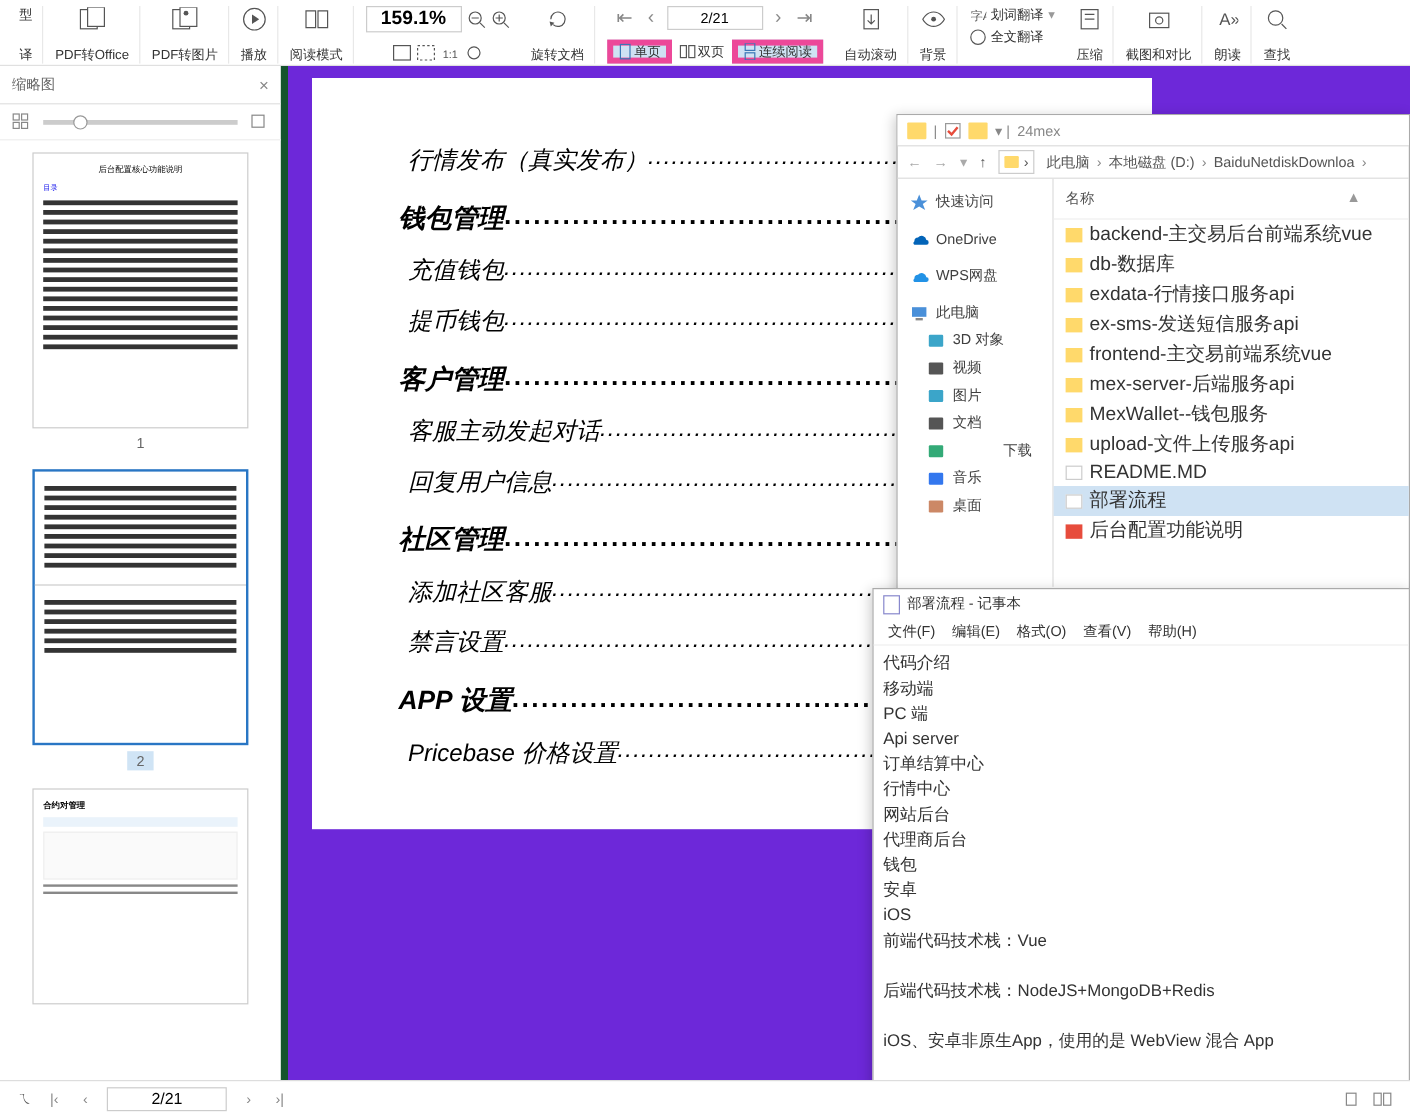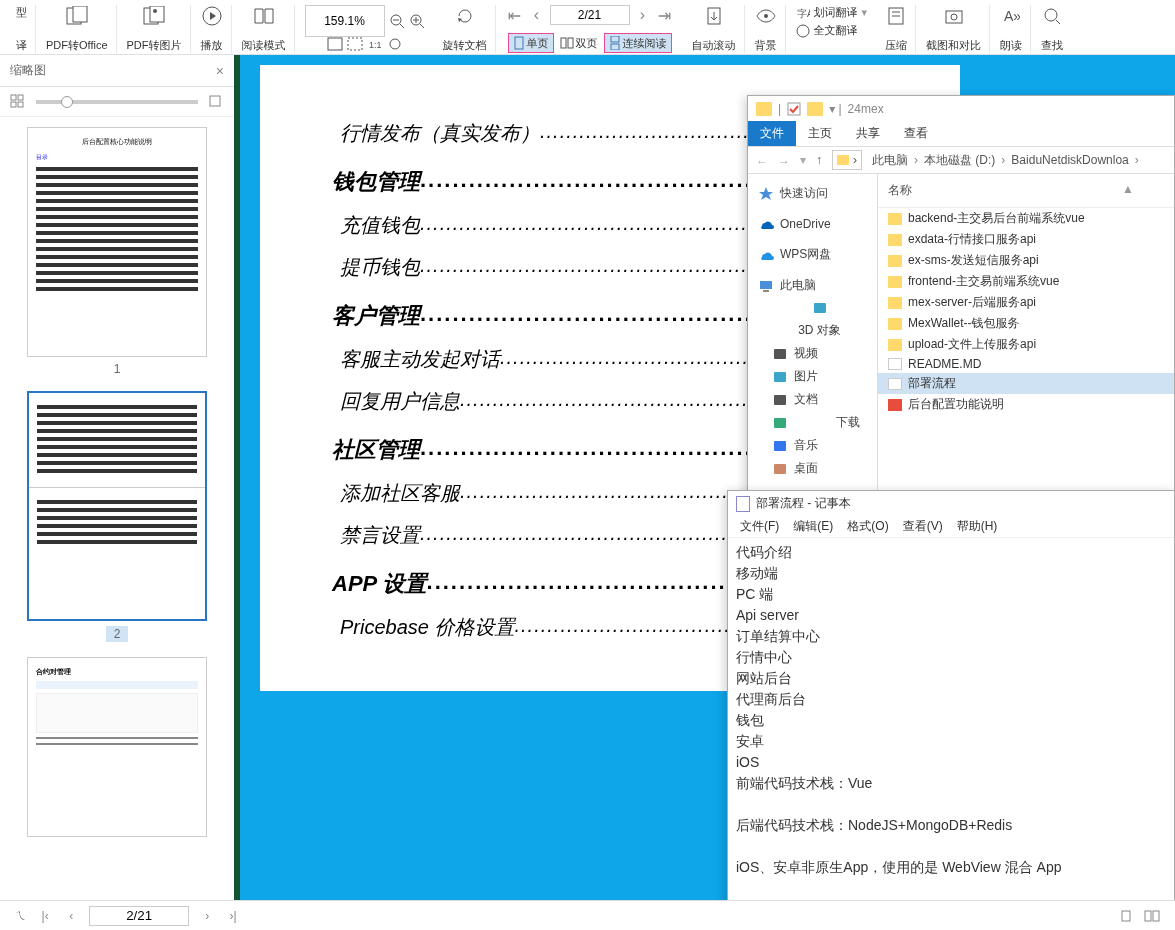--- a/index.html
+++ b/index.html
@@ -5,47 +5,47 @@
 * { margin: 0; padding: 0; box-sizing: border-box; font-family: "Microsoft YaHei", sans-serif; }
 body { width: 1175px; height: 930px; background: #fff; position: relative; overflow: hidden; }
 
 
 .toolbar { height: 55px; border-bottom: 1px solid #e0e0e0; display: flex; align-items: flex-start; padding: 5px 8px 0; gap: 2px; }
 .tb-group { display: flex; flex-direction: column; align-items: center; padding: 0 8px; border-right: 1px solid #e8e8e8; height: 48px; justify-content: space-between; }
 .tb-group.no-border { border-right: none; }
 .tb-icon { width: 22px; height: 22px; display: flex; align-items: center; justify-content: center; color: #555; cursor: pointer; }
 .tb-label { font-size: 11px; color: #333; white-space: nowrap; }
 .tb-small-icon { width: 16px; height: 16px; color: #701a75; cursor: pointer; }
-.zoom-box { width: 80px; height: 32px; border: 1px solid #ccc; display: flex; align-items: center; justify-content: center; font-size: 12px; padding: 0 4px; }
+.zoom-box { width: 80px; height: 22px; border: 1px solid #ccc; display: flex; align-items: center; justify-content: center; font-size: 16px; padding: 0 4px; font-weight: bold; }
 .zoom-controls { display: flex; gap: 4px; align-items: center; }
 .page-input { width: 80px; height: 20px; border: 1px solid #ccc; text-align: center; font-size: 12px; }
 .nav-arrow { width: 18px; height: 18px; color: #888; cursor: pointer; display: flex; align-items: center; justify-content: center; font-size: 16px; }
 .view-btn { height: 20px; padding: 2px 4px; display: flex; align-items: center; gap: 2px; font-size: 11px; color: #333; cursor: pointer; }
-.view-btn.active { background: #cfe2f3; border: 1px solid #ec4899; }
+.view-btn.active { background: #cfe2f3; border: 5px solid #ec4899; }
 .tb-stack { display: flex; flex-direction: column; gap: 3px; font-size: 11px; color: #333; }
 .tb-stack-item { display: flex; align-items: center; gap: 4px; cursor: pointer; white-space: nowrap; }
 
 
 .sidebar { position: absolute; left: 0; top: 55px; width: 240px; bottom: 30px; background: #fff; border-right: 6px solid #14532d; display: flex; flex-direction: column; }
 .sidebar-head { height: 32px; display: flex; align-items: center; justify-content: space-between; padding: 0 10px; border-bottom: 1px solid #e0e0e0; font-size: 12px; color: #666; }
 .sidebar-tools { height: 30px; display: flex; align-items: center; padding: 0 10px; gap: 10px; border-bottom: 1px solid #eee; }
 .slider { flex: 1; height: 4px; background: #ccc; position: relative; cursor: pointer; }
 .slider-thumb { position: absolute; top: -4px; left: 25px; width: 12px; height: 12px; border-radius: 50%; background: #fff; border: 1px solid #999; }
 .thumbs { flex: 1; overflow-y: auto; padding: 10px; display: flex; flex-direction: column; gap: 15px; align-items: center; }
 .thumb { width: 180px; background: #fff; border: 1px solid #ccc; display: flex; flex-direction: column; }
 .thumb.active { border: 2px solid #2976c4; }
 .thumb-page { font-size: 6px; padding: 8px; line-height: 1.6; }
 .thumb-page .tp-title { text-align: center; font-size: 7px; margin-bottom: 6px; }
 .thumb-page .tp-line { height: 4px; background: #333; margin: 4px 0; }
 .thumb-num { text-align: center; font-size: 12px; color: #666; margin-top: 5px; }
 .thumb-num.active { background: #d0e4f5; display: inline-block; padding: 1px 8px; margin: 5px auto 0; }
 .thumb-wrap { display: flex; flex-direction: column; align-items: center; }
 
 
-.docarea { position: absolute; left: 240px; top: 55px; right: 0; bottom: 30px; background: #0ea5e9; overflow: hidden; }
+.docarea { position: absolute; left: 240px; top: 55px; right: 0; bottom: 30px; background: #6d28d9; overflow: hidden; }
 .doc-page { position: absolute; left: 20px; top: 10px; width: 700px; background: #fff; padding: 40px 60px; }
 .doc-h1 { font-size: 22px; font-weight: bold; font-style: italic; margin: 20px 12px 15px; }
 .doc-h2 { font-size: 20px; margin: 15px 0 10px 20px; font-style: italic; display: flex; }
 .doc-h2 span:first-child { white-space: nowrap; }
 .doc-h2 .dots { flex: 1; overflow: hidden; letter-spacing: 1px; }
 .doc-h1-line { display: flex; }
 .doc-h1-line .dots { flex: 1; overflow: hidden; letter-spacing: 2px; font-style: normal; }
 
 
 .explorer { position: absolute; right: 0; top: 95px; width: 428px; height: 420px; background: #fff; border: 1px solid #aaa; box-shadow: -2px 2px 10px rgba(0,0,0,0.2); }
@@ -55,21 +55,21 @@
 .exp-tab { padding: 4px 12px; font-size: 12px; color: #333; cursor: pointer; }
 .exp-tab.active { background: #1979ca; color: #fff; }
 .exp-addr { height: 28px; border-top: 1px solid #ddd; border-bottom: 1px solid #ddd; display: flex; align-items: center; padding: 0 8px; gap: 10px; font-size: 12px; color: #555; }
 .exp-addr-path { display: flex; align-items: center; gap: 6px; }
 .exp-body { display: flex; height: calc(100% - 78px); }
 .exp-nav { width: 130px; border-right: 1px solid #ddd; padding: 8px 4px; }
 .exp-nav-item { display: flex; align-items: center; gap: 6px; padding: 3px 6px; font-size: 12px; color: #404040; cursor: pointer; white-space: nowrap; }
 .exp-nav-icon { width: 16px; height: 16px; flex-shrink: 0; }
 .exp-files { flex: 1; padding: 4px 0; }
 .exp-col-head { font-size: 12px; color: #555; padding: 4px 10px 8px; border-bottom: 1px solid #eee; }
-.exp-file { display: flex; align-items: center; gap: 6px; padding: 2px 10px; font-size: 12px; color: #333; cursor: pointer; white-space: nowrap; }
+.exp-file { display: flex; align-items: center; gap: 6px; padding: 2px 10px; font-size: 16px; color: #333; cursor: pointer; white-space: nowrap; }
 .exp-file.selected { background: #cfe2f3; }
 .file-icon { width: 14px; height: 12px; flex-shrink: 0; }
 .fi-folder { background: #ffd96b; }
 .fi-txt { background: #fff; border: 1px solid #ccc; }
 .fi-pdf { background: #e74c3c; }
 
 
 .notepad { position: absolute; right: 0; top: 490px; width: 448px; height: 440px; background: #fff; border: 1px solid #aaa; box-shadow: -2px 2px 10px rgba(0,0,0,0.2); }
 .np-title { height: 25px; display: flex; align-items: center; padding: 0 8px; gap: 6px; font-size: 12px; color: #333; }
 .np-icon { width: 14px; height: 16px; background: #fff; border: 1px solid #88c; }
@@ -429,26 +429,20 @@
   <div class="exp-titlebar">
     <div class="folder-icon"></div>
     <span>|</span>
     <svg width="14" height="14" viewBox="0 0 14 14">
         <rect x="1" y="1" width="12" height="12" fill="none" stroke="#999"></rect>
         <path d="M3 7l3 3 5-6" stroke="#e74c3c" fill="none" stroke-width="2"></path>
       </svg>
     <div class="folder-icon"></div>
     <span style="color:#888">▾ |</span>
     <span>24mex</span>
-  </div>
-  <div class="exp-tabs">
-    <div class="exp-tab active">文件</div>
-    <div class="exp-tab">主页</div>
-    <div class="exp-tab">共享</div>
-    <div class="exp-tab">查看</div>
   </div>
   <div class="exp-addr">
     <span style="color:#aaa">←</span>
     <span style="color:#aaa">→</span>
     <span style="color:#aaa">▾</span>
     <span>↑</span>
     <span style="border:1px solid #ccc;padding:2px 4px;display:flex;align-items:center;gap:4px"><div class="folder-icon" style="width:12px;height:10px"></div>›</span>
     <div class="exp-addr-path" id="breadcrumb">
         <span>此电脑</span>
         <span style="color: rgb(136, 136, 136);">›</span>
@@ -482,21 +476,21 @@
         </div>
       <div style="height:8px"></div>
       <div class="exp-nav-item">
           <svg class="exp-nav-icon" viewBox="0 0 16 16">
             <rect x="2" y="3" width="12" height="8" fill="#4a90d9"></rect>
             <rect x="5" y="12" width="6" height="2" fill="#888"></rect>
           </svg>
           <span>此电脑</span>
         </div>
       <div id="nav-items">
-          <div class="exp-nav-item" style="padding-left: 20px; flex-direction: column;">
+          <div class="exp-nav-item" style="padding-left: 20px;">
             <svg class="exp-nav-icon" viewBox="0 0 16 16">
               <rect x="2" y="3" width="12" height="10" rx="1" fill="#3ba5c9"></rect>
             </svg>
             <span>3D 对象</span>
           </div>
           <div class="exp-nav-item" style="padding-left: 20px;">
             <svg class="exp-nav-icon" viewBox="0 0 16 16">
               <rect x="2" y="3" width="12" height="10" rx="1" fill="#555"></rect>
             </svg>
             <span>视频</span>
@@ -532,20 +526,24 @@
             <span>桌面</span>
           </div>
         </div>
     </div>
     <div class="exp-files">
       <div class="exp-col-head"><span>名称</span><span style="float:right;padding-right:30px;color:#999">▲</span></div>
       <div id="file-list">
           <div class="exp-file">
             <div class="file-icon fi-folder"></div>
             <span>backend-主交易后台前端系统vue</span>
+          </div>
+          <div class="exp-file">
+            <div class="file-icon fi-folder"></div>
+            <span>db-数据库</span>
           </div>
           <div class="exp-file">
             <div class="file-icon fi-folder"></div>
             <span>exdata-行情接口服务api</span>
           </div>
           <div class="exp-file">
             <div class="file-icon fi-folder"></div>
             <span>ex-sms-发送短信服务api</span>
           </div>
           <div class="exp-file">

